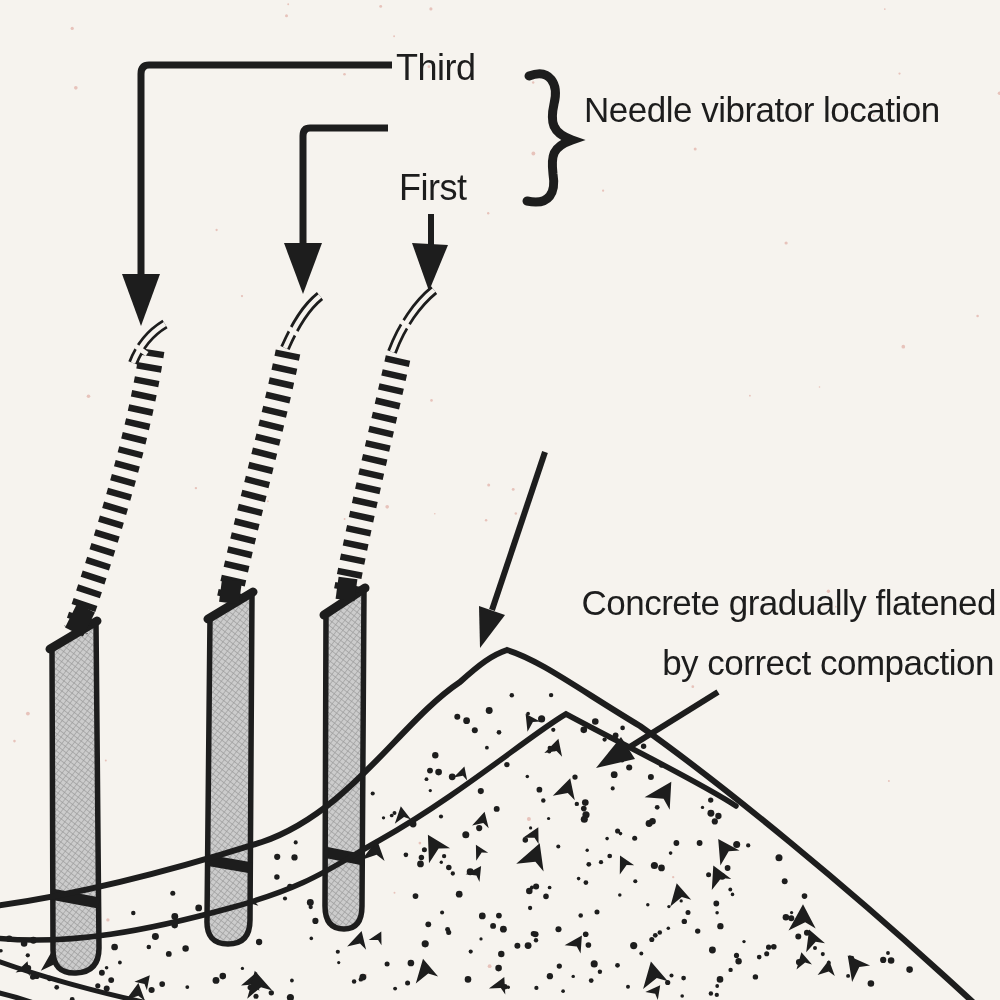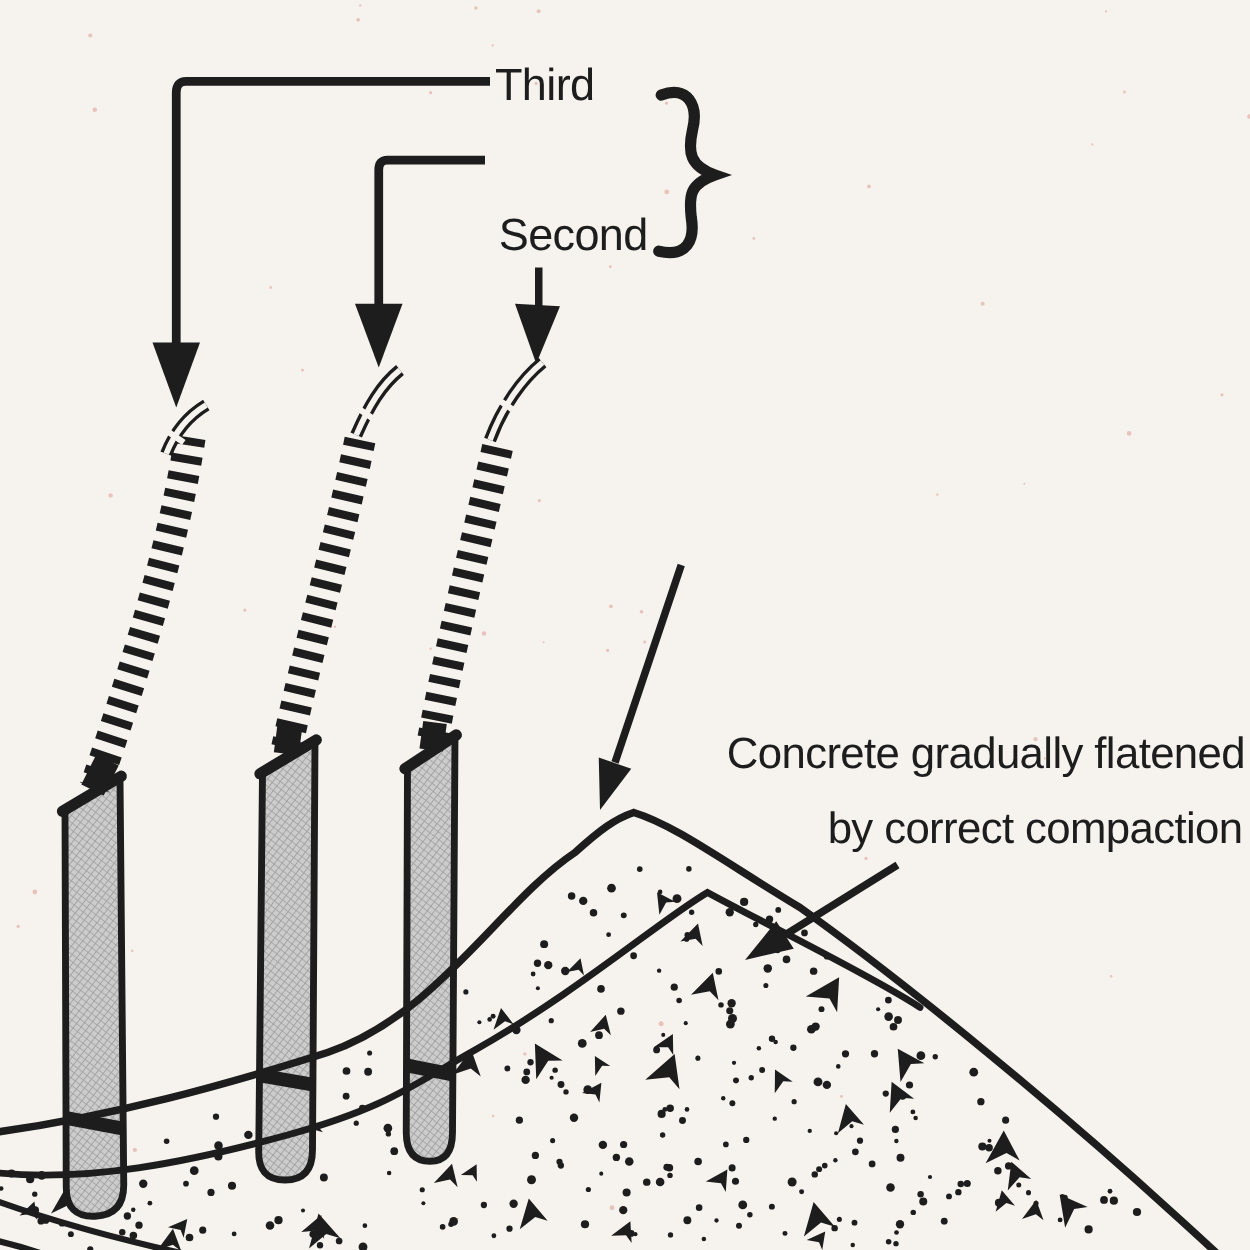--- a/index.html
+++ b/index.html
@@ -473,20 +473,21 @@
     <g>
       <path class="s-ink" stroke-width="6" d="M545,452 L492,610"></path>
       <polygon class="f-ink" points="505,615 479,606 480,648"></polygon>
 
       <path class="s-ink" stroke-width="6" d="M718,692 L628,748"></path>
       <polygon class="f-ink" points="635,759 621,737 596,768"></polygon>
     </g>
   </svg>
 
   <div class="lbl big" style="left:396px;top:50px">Third</div>
-  <div class="lbl big" style="left:399px;top:170px">Second</div>
-
+  <div class="lbl big" style="left:399px;top:170px">First</div>
+
+  <div class="lbl note" style="left:584px;top:92px">Needle vibrator location</div>
 
 
   <div class="lbl note ra" style="right:4px;top:585px">Concrete gradually flatened</div>
   <div class="lbl note ra" style="right:6px;top:645px">by correct compaction</div>
 
 </div>
 
 </body></html>

